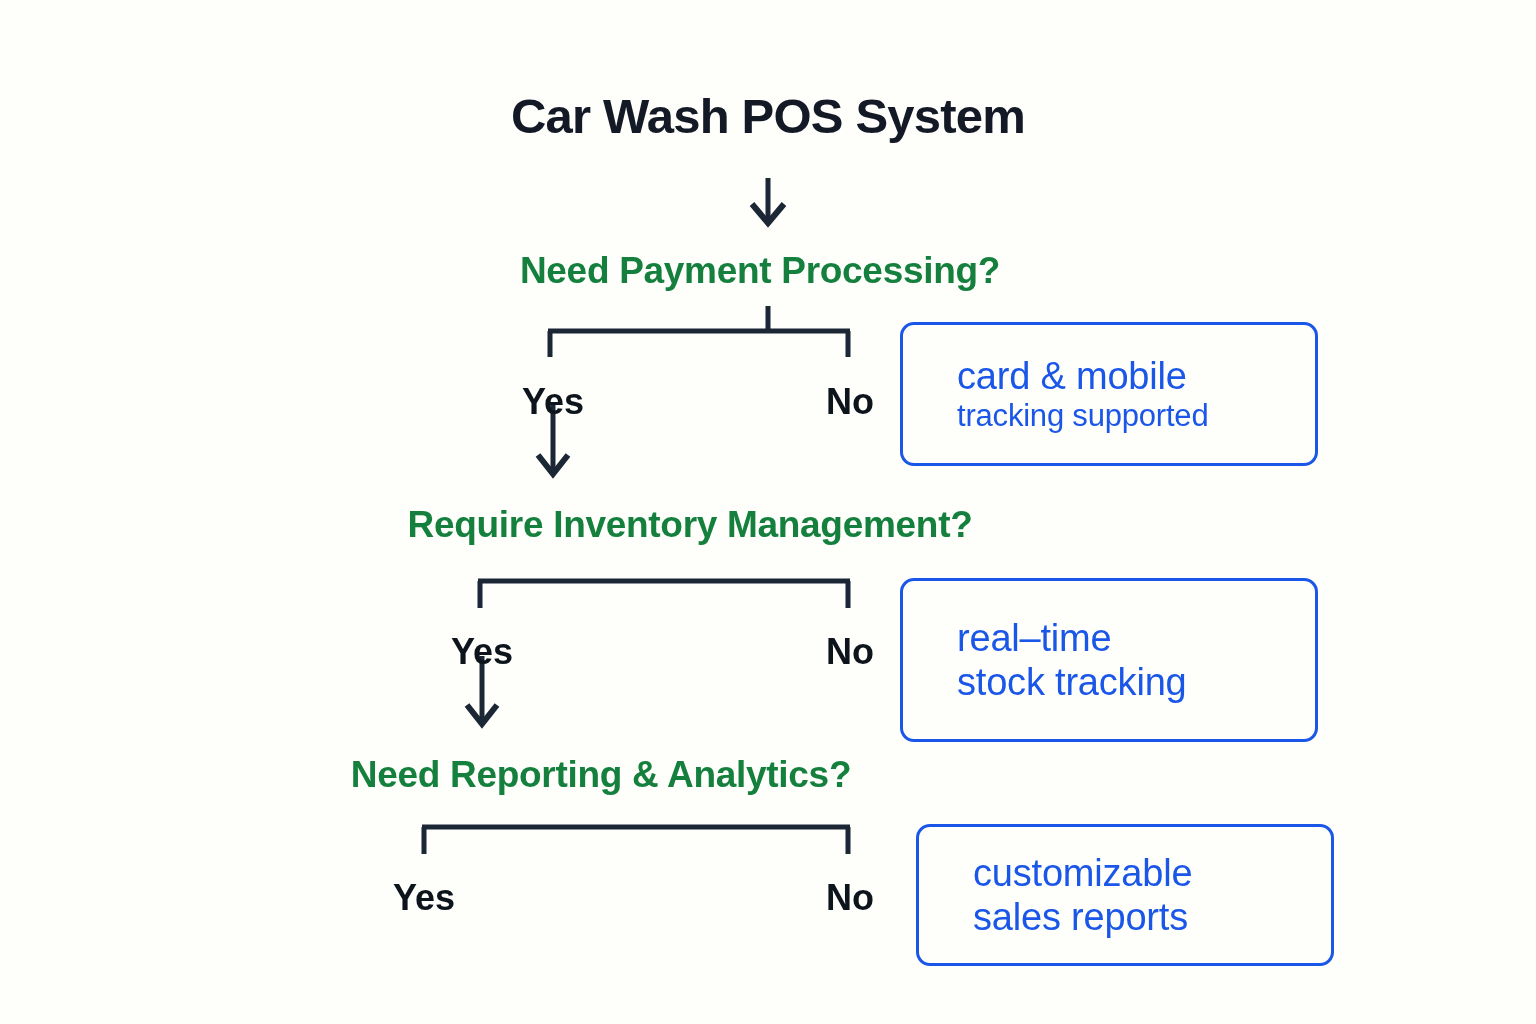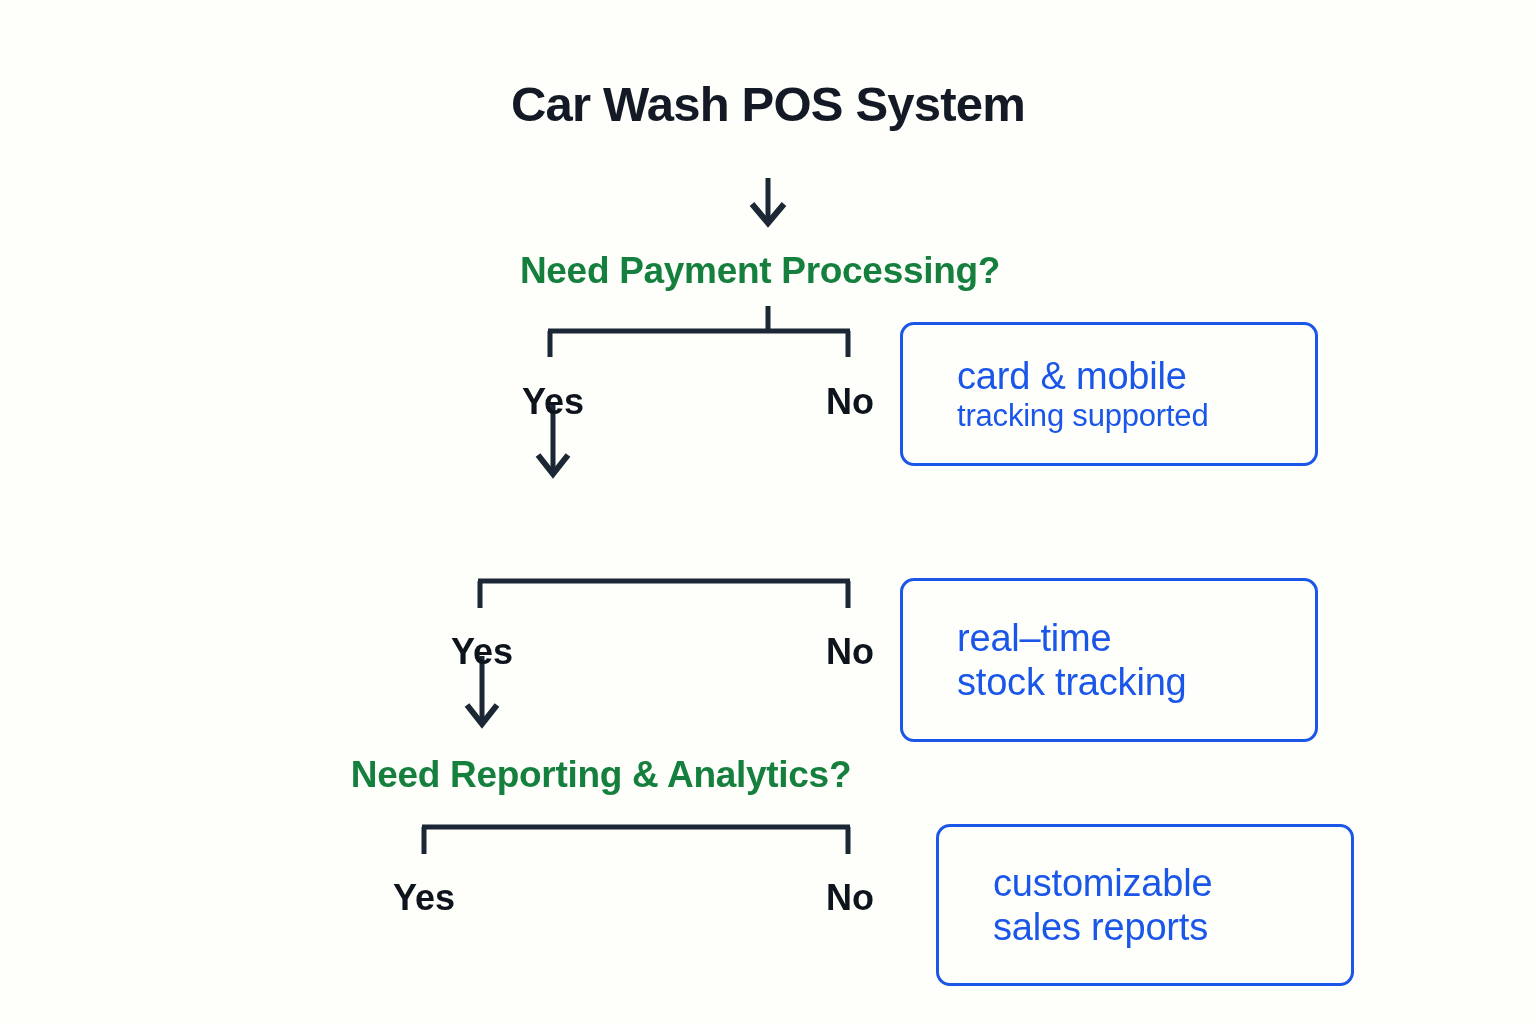--- a/index.html
+++ b/index.html
@@ -107,28 +107,29 @@
 
       <line x1="482" y1="656" x2="482" y2="722"></line>
       <polyline points="467,705 482,724 497,705" stroke-width="6" stroke-linejoin="miter"></polyline>
 
       <line x1="422" y1="827" x2="850" y2="827"></line>
       <line x1="424" y1="827" x2="424" y2="854"></line>
       <line x1="848" y1="827" x2="848" y2="854"></line>
     </g>
   </svg>
 
-  <div class="node-text title" style="top:80px;">Car Wash POS System</div>
+  <div class="node-text title" style="top:92px;">Car Wash POS System</div>
 
   <div class="node-text question" style="left:760px; top:252px;">Need Payment Processing?</div>
 
   <div class="branch-label" style="left:553px; top:368px;">Yes</div>
 
   <div class="branch-label" style="left:850px; top:368px;">No</div>
 
+  <div class="node-text question" style="left:690px; top:506px;">Require Inventory Management?</div>
 
   <div class="branch-label" style="left:482px; top:618px;">Yes</div>
 
   <div class="branch-label" style="left:850px; top:618px;">No</div>
 
   <div class="node-text question" style="left:601px; top:756px;">Need Reporting &amp; Analytics?</div>
 
   <div class="branch-label" style="left:424px; top:864px;">Yes</div>
 
   <div class="branch-label" style="left:850px; top:864px;">No</div>
@@ -136,18 +137,18 @@
   <div class="callout" style="left:900px; top:322px; width:418px; height:144px;">
     <div class="callout-line big">card &amp; mobile</div>
     <div class="callout-line small">tracking supported</div>
   </div>
 
   <div class="callout" style="left:900px; top:578px; width:418px; height:164px;">
     <div class="callout-line big">real–time</div>
     <div class="callout-line big">stock tracking</div>
   </div>
 
-  <div class="callout" style="left:936px; top:824px; width:418px; height:162px;">
+  <div class="callout" style="left:916px; top:824px; width:418px; height:142px;">
     <div class="callout-line big">customizable</div>
     <div class="callout-line big">sales reports</div>
   </div>
 
 </div>
 
 </body></html>

